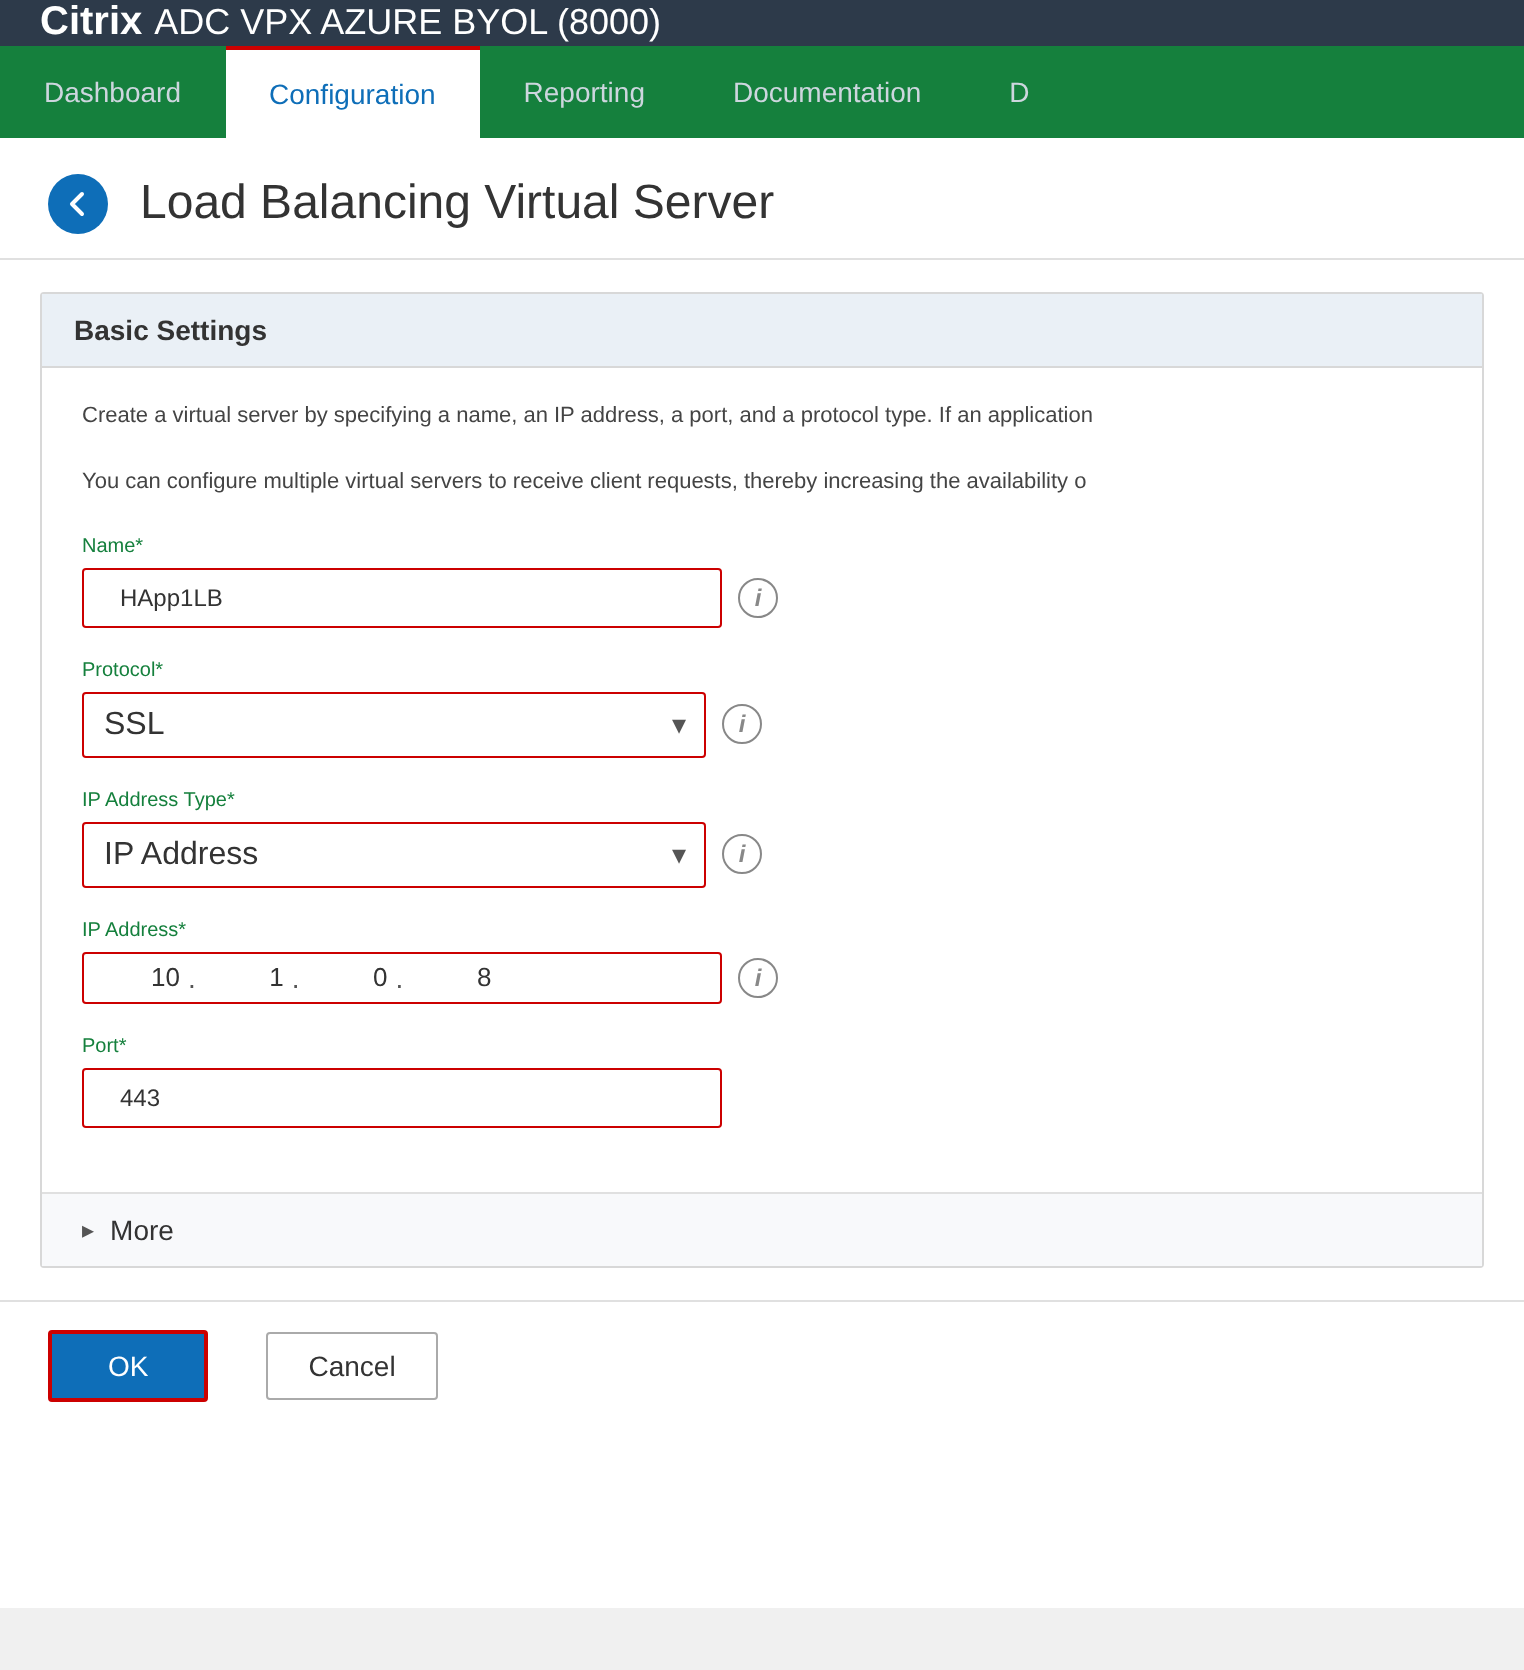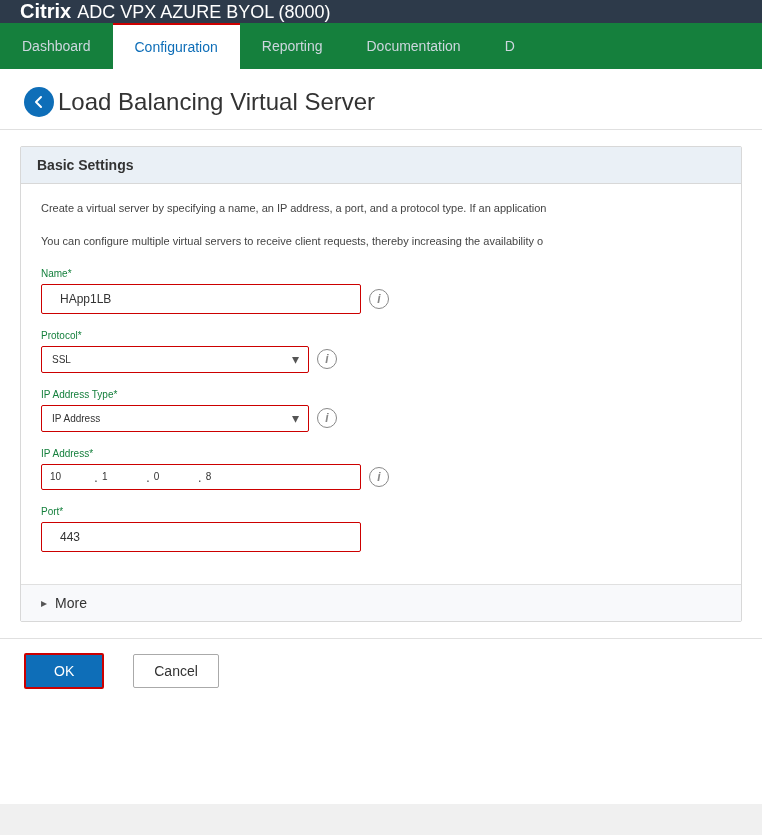--- a/index.html
+++ b/index.html
@@ -65,21 +65,21 @@
     .page-container {
       background: #ffffff;
       min-height: calc(835px - 100px);
     }
 
     
     .page-title-area {
       padding: 18px 24px 12px 24px;
       display: flex;
       align-items: center;
-      gap: 4px;
+      gap: 16px;
       border-bottom: 1px solid #e0e0e0;
     }
     .back-button {
       width: 30px;
       height: 30px;
       border-radius: 50%;
       background: #0e6eb8;
       display: flex;
       align-items: center;
       justify-content: center;
@@ -149,29 +149,29 @@
       background: #fff;
       outline: none;
       border-radius: 2px;
     }
     .field-input.wide {
       width: 320px;
     }
     .field-select {
       border: 1.5px solid #cc0000;
       padding: 7px 10px;
-      font-size: 10px;
+      font-size: 16px;
       color: #333;
       background: #fff;
       outline: none;
       border-radius: 2px;
       appearance: none;
       -webkit-appearance: none;
       cursor: pointer;
-      width: 268px;
+      width: 312px;
       padding-right: 30px;
     }
     .select-wrapper {
       position: relative;
       display: inline-block;
     }
     .select-wrapper::after {
       content: '▾';
       position: absolute;
       right: 10px;
@@ -190,23 +190,23 @@
       width: 320px;
       background: #fff;
       border-radius: 2px;
       padding: 4px 8px;
       gap: 4px;
     }
     .ip-octet {
       border: none;
       outline: none;
       width: 40px;
-      font-size: 10px;
-      color: #333;
-      text-align: left;
+      font-size: 13px;
+      color: #333;
+      text-align: right;
       background: transparent;
     }
     .ip-dot {
       color: #555;
       font-size: 14px;
     }
 
     
     .info-icon {
       width: 20px;

